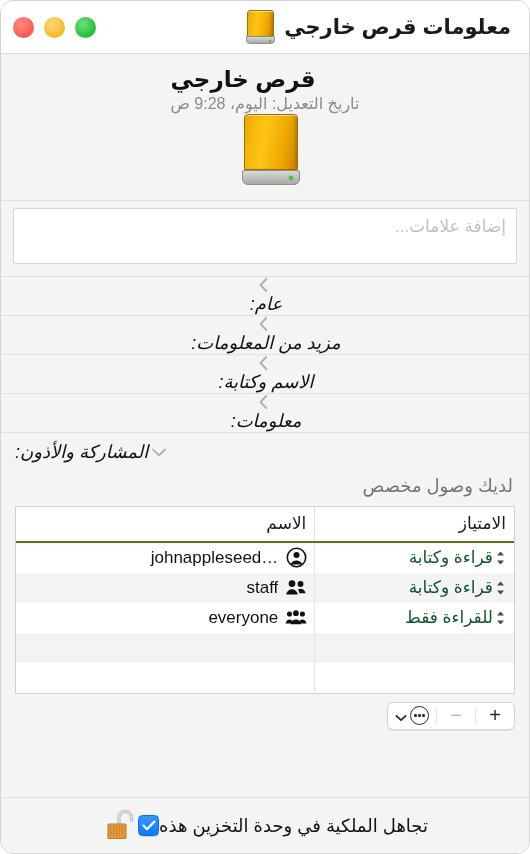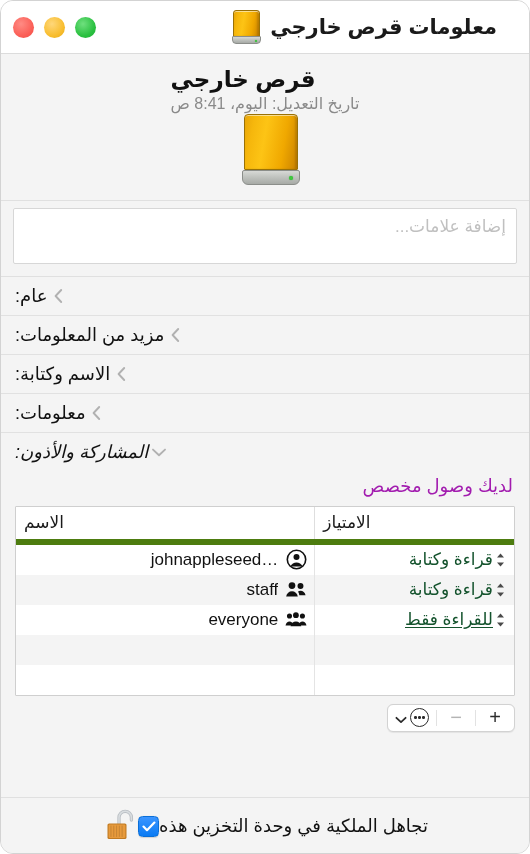--- a/index.html
+++ b/index.html
@@ -27,21 +27,21 @@
 
   
   .titlebar {
     height: 53px;
     min-height: 53px;
     background: #ffffff;
     border-bottom: 1px solid #dcdcdc;
     display: flex;
     align-items: center;
     flex-direction: row;
-    padding: 0 26px 0 12px;
+    padding: 0 12px 0 12px;
     position: relative;
   }
   .traffic {
     display: flex;
     flex-direction: row;
     gap: 10px;
     align-items: center;
     order: 3;
     margin-right: auto;
   }
@@ -156,27 +156,28 @@
     font-family: inherit;
     resize: none;
   }
   .tags-field::placeholder { color: #c0c0c0; }
 
   
   .sections { background: #f4f4f4; }
   .disc-row {
     height: 39px;
     display: flex;
-    flex-direction: row;
+    flex-direction: column;
     align-items: center;
     justify-content: flex-end;
     padding: 0 12px 0 14px;
     background: #f4f4f4;
     border-bottom: 1px solid #e1e1e1;
     cursor: default;
+    font-style: italic;
   }
   .disc-label {
     font-size: 18px;
     color: #111;
     white-space: nowrap;
   }
   .chev {
     width: 18px;
     margin-left: 2px;
     margin-right: 8px;
@@ -193,21 +194,21 @@
     height: 39px;
     display: flex;
     flex-direction: row;
     align-items: center;
     justify-content: flex-end;
     padding: 0 12px 0 14px;
     font-style: italic;
   }
   .share-status {
     font-size: 18px;
-    color: #a21caf;
+    color: #737373;
     text-align: right;
     padding: 3px 16px 9px 14px;
   }
 
   
   .table-wrap {
     margin: 0 14px;
     background: #ffffff;
     border: 1px solid #cfcfcf;
     border-radius: 1px;
@@ -221,22 +222,22 @@
   }
   table.perm col.c-name { width: 60%; }
   table.perm col.c-priv { width: 40%; }
 
   table.perm thead th {
     height: 35px;
     background: #ffffff;
     font-size: 17px;
     font-weight: normal;
     color: #1a1a1a;
-    border-bottom: 6px solid #4d7c0f;
-    text-align: left;
+    border-bottom: 2px solid #4d7c0f;
+    text-align: right;
     padding: 0 8px;
   }
   table.perm thead th.th-priv { border-left: 1px solid #dedede; }
 
   table.perm tbody td {
     height: 30px;
     font-size: 17px;
     color: #1a1a1a;
     padding: 0;
     vertical-align: middle;
@@ -277,21 +278,21 @@
     height: 30px;
     padding: 0 7px 0 6px;
   }
   .priv-cell .priv-label {
     flex: 1;
     text-align: right;
     font-size: 17px;
     color: #14532d;
     white-space: nowrap;
   }
-  .priv-cell .priv-label.underlined { text-decoration: underline; text-underline-offset: 2px; }
+  .priv-cell .priv-label.underlined { text-underline-offset: 2px; }
   .priv-cell .stepper {
     width: 14px; height: 20px;
     display: flex; flex-direction: column;
     align-items: center; justify-content: center;
     gap: 1px;
     color: #4a4a4a;
     flex: 0 0 auto;
   }
 
   .empty-row td { height: 30px; }
@@ -346,21 +347,21 @@
     background: #f4f4f4;
     border-top: 1px solid #e0e0e0;
     display: flex;
     flex-direction: row;
     align-items: center;
     padding: 0 14px 0 16px;
   }
   .footer-check {
     display: flex;
     flex-direction: row;
-    align-items: flex-end;
+    align-items: flex-start;
     gap: 0;
     margin-right: auto;
   }
   .cbox {
     width: 21px; height: 21px;
     border-radius: 4.5px;
     background: linear-gradient(#3b95ff, #0a7bf4);
     border: 1px solid #0a6fd8;
     display: flex; align-items: center; justify-content: center;
     flex: 0 0 auto;
@@ -391,21 +392,21 @@
     <div class="traffic">
       <span class="light green"></span>
       <span class="light yellow"></span>
       <span class="light red"></span>
     </div>
   </div>
 
   <div class="header">
     <div class="header-text">
       <div class="header-title">قرص خارجي</div>
-      <div class="header-sub">تاريخ التعديل: اليوم، 8:41 ص</div>
+      <div class="header-sub">تاريخ التعديل: اليوم، 9:28 ص</div>
     </div>
     <div class="header-icon">
       <span class="drive large">
         <span class="body"></span><span class="base"></span><span class="led"></span>
       </span>
     </div>
   </div>
 
   <div class="tags-wrap">
     <textarea class="tags-field" placeholder="إضافة علامات..." style=""></textarea>

